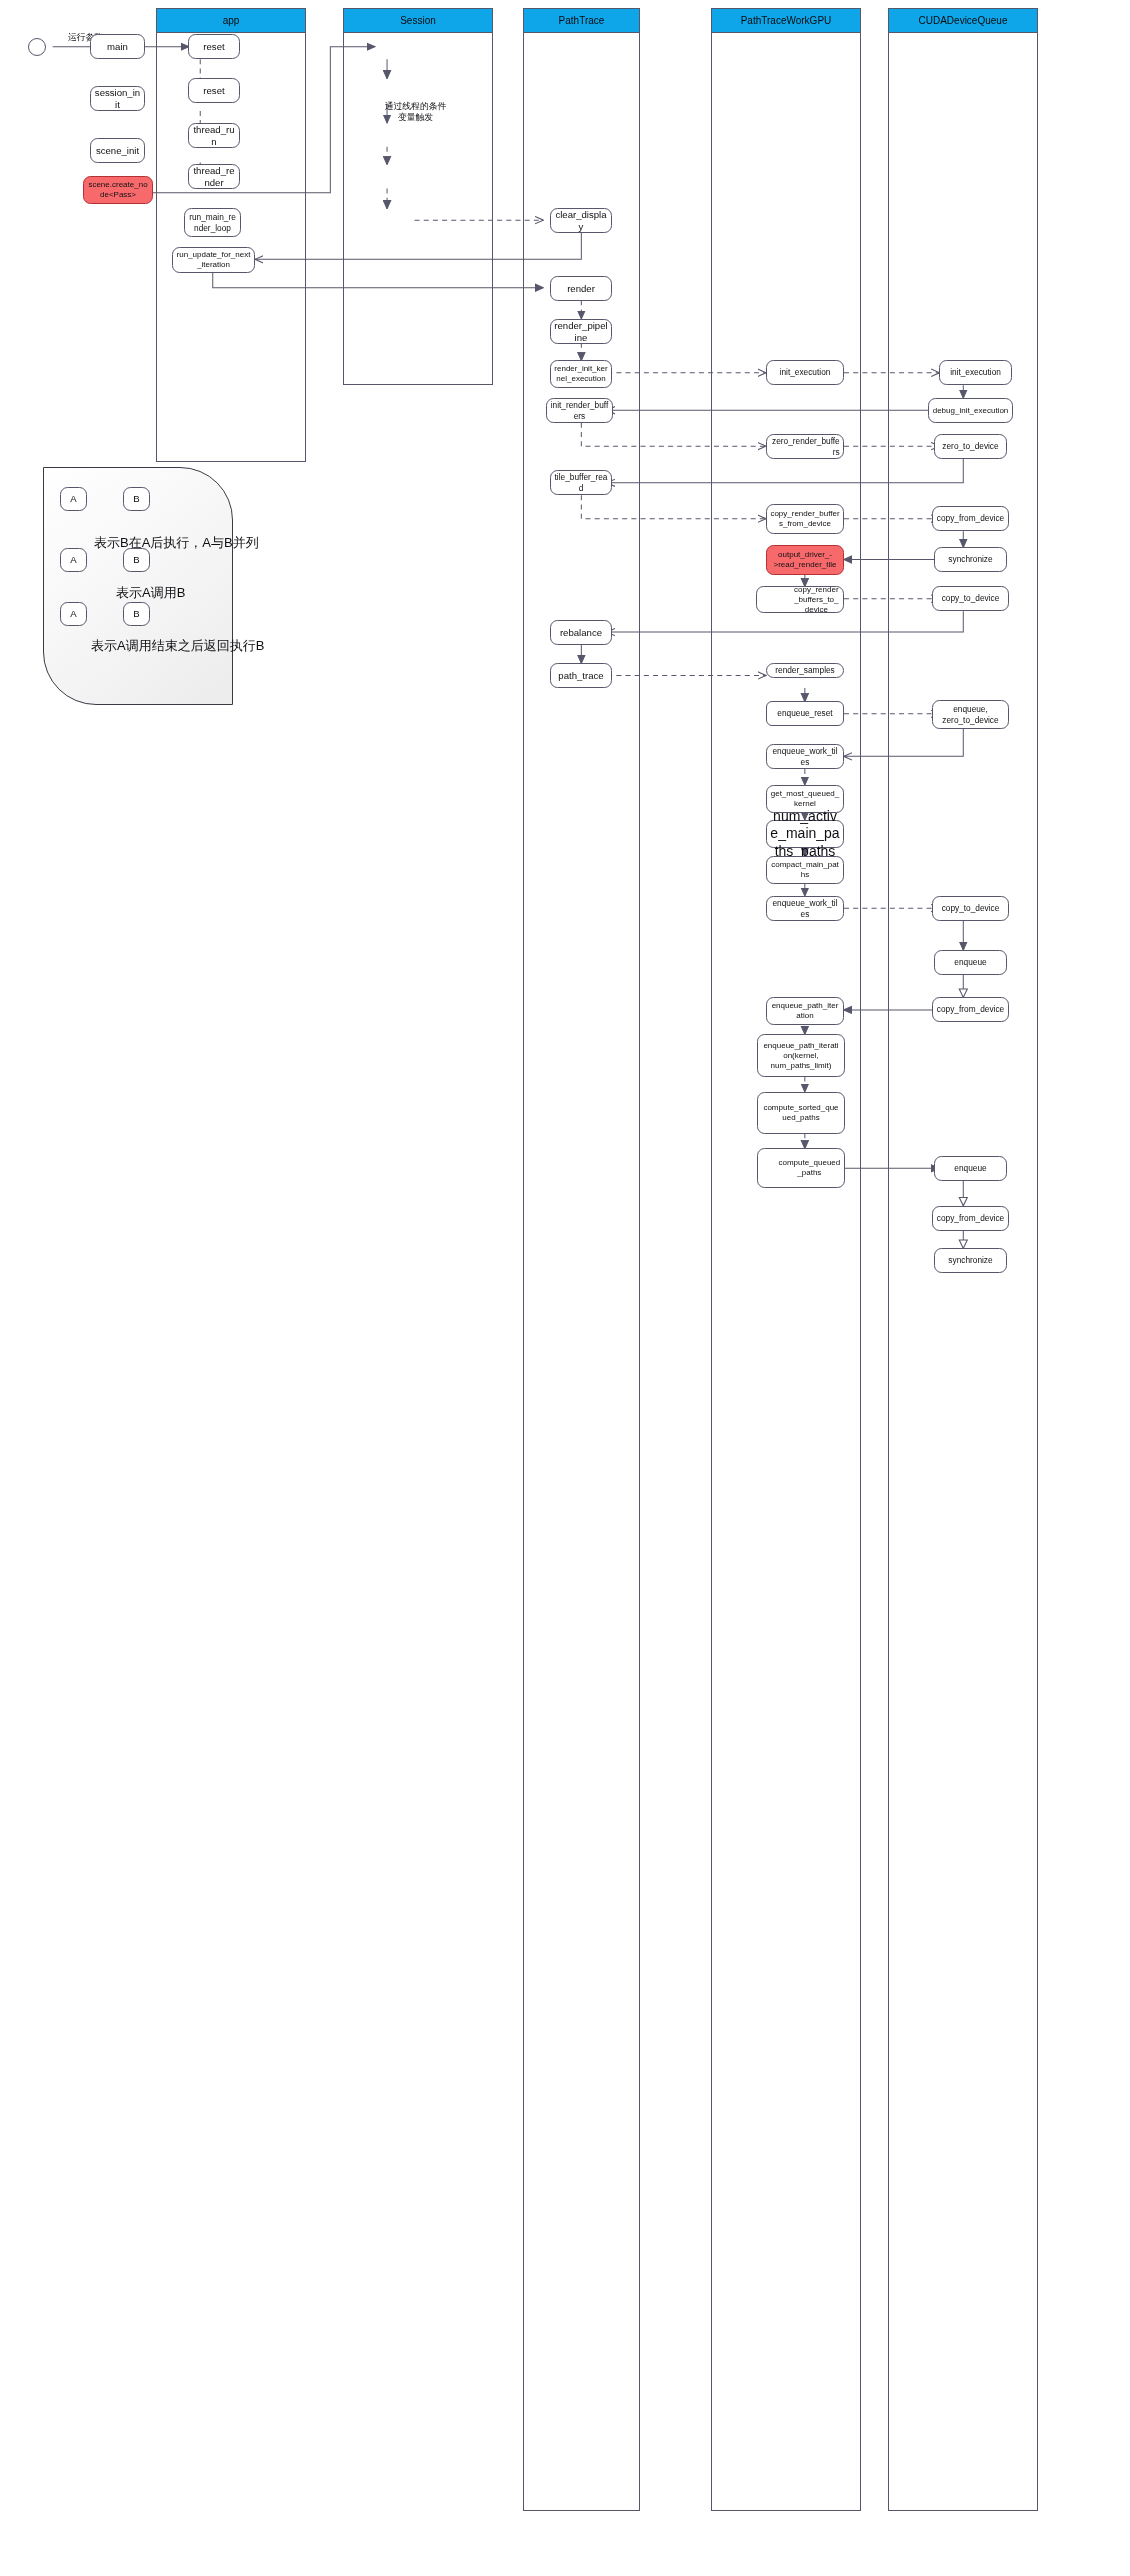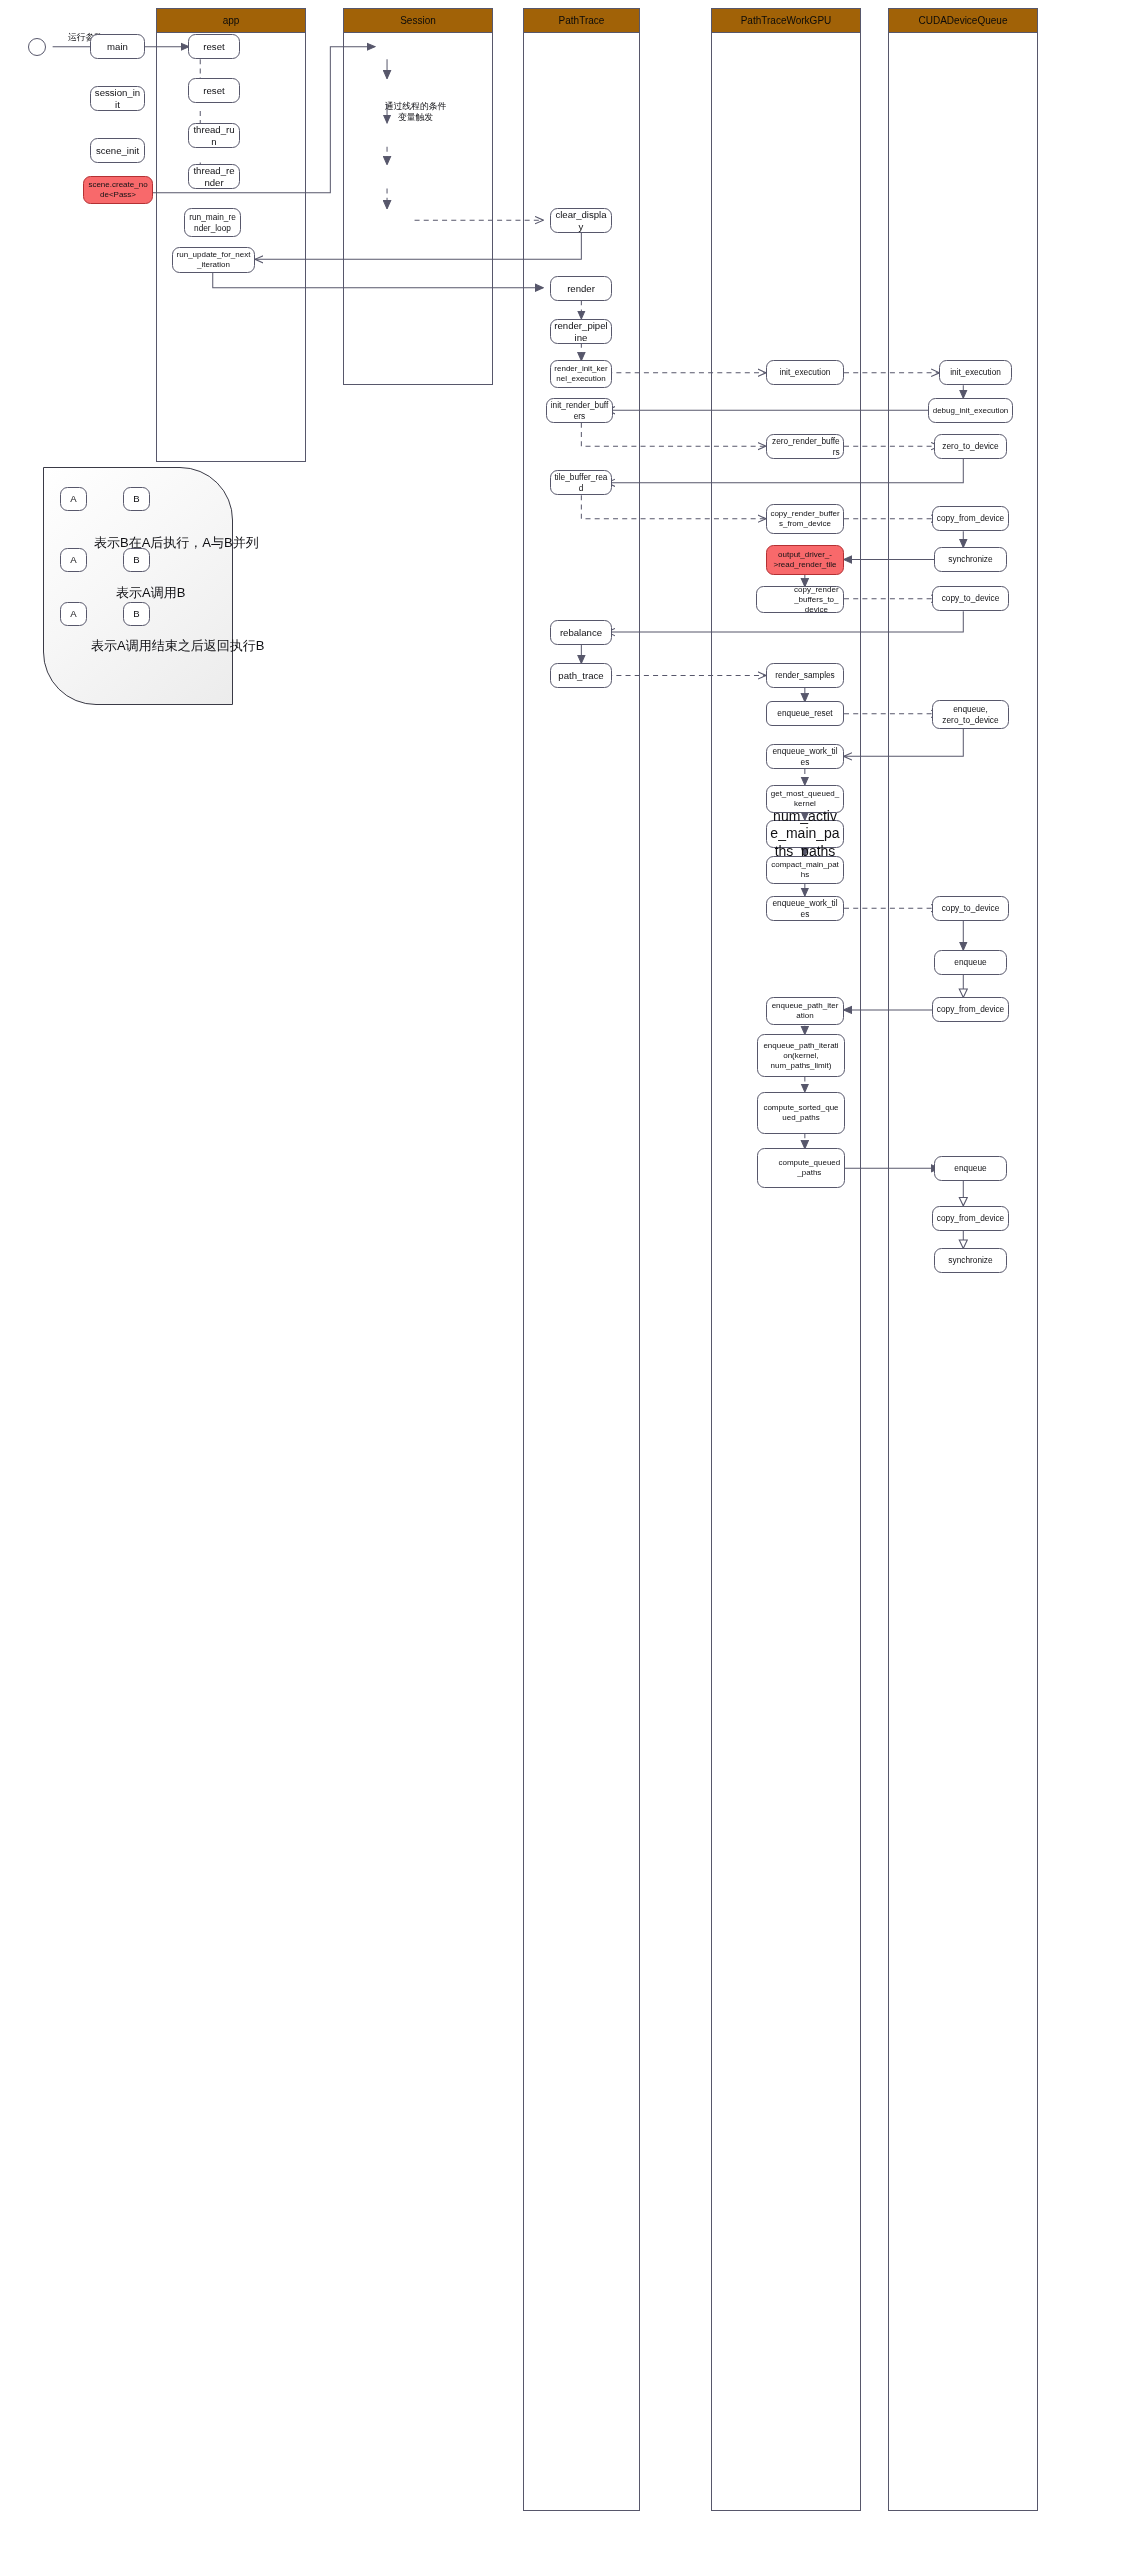--- a/index.html
+++ b/index.html
@@ -20,21 +20,21 @@
   .lane {
     position: absolute;
     box-sizing: border-box;
     border: 0.8px solid #57576b;
     background: #ffffff;
   }
   .lane-head {
     position: absolute;
     box-sizing: border-box;
     border: 0.8px solid #57576b;
-    background: #a16207;
+    background: #0ea5e9;
     display: flex;
     align-items: center;
     justify-content: center;
     font-size: 10px;
     color: #0b0b0b;
   }
   
   .node {
     position: absolute;
     box-sizing: border-box;
@@ -258,21 +258,21 @@
   <div class="node" style="left:546px; top:398px; width:67px; height:25px; font-size:8.3px;">init_render_buffers</div>
   <div class="node" style="left:550px; top:470px; width:62px; height:25px; font-size:8.3px;">tile_buffer_read</div>
   <div class="node" style="left:550px; top:620px; width:62px; height:25px;">rebalance</div>
   <div class="node" style="left:550px; top:663px; width:62px; height:25px;">path_trace</div>
 
   <div class="node" style="left:766px; top:360px; width:78px; height:25px; font-size:8.3px;">init_execution</div>
   <div class="node" style="left:766px; top:434px; width:78px; height:25px; font-size:8.3px;text-align:right;">zero_render_buffers</div>
   <div class="node" style="left:766px; top:504px; width:78px; height:30px; font-size:8px;">copy_render_buffers_from_device</div>
   <div class="node red" style="left:766px; top:545px; width:78px; height:30px; font-size:8px;">output_driver_-&gt;read_render_tile</div>
   <div class="node" style="left:756px; top:586px; width:88px; height:27px; font-size:8px;padding-left:36px;">copy_render_buffers_to_device</div>
-  <div class="node" style="left:766px; top:663px; width:78px; height:25px; font-size:8.3px;">render_samples</div>
+  <div class="node" style="left:766px; top:663px; width:78px; height:15px; font-size:8.3px;">render_samples</div>
   <div class="node" style="left:766px; top:701px; width:78px; height:25px; font-size:8.3px;border-radius:6px;">enqueue_reset</div>
   <div class="node" style="left:766px; top:744px; width:78px; height:25px; font-size:8.3px;">enqueue_work_tiles</div>
   <div class="node" style="left:766px; top:785px; width:78px; height:27.5px; font-size:8px;">get_most_queued_kernel</div>
   <div class="node" style="left:766px; top:820px; width:78px; height:27.5px; font-size:14px;">num_active_main_paths_paths</div>
   <div class="node" style="left:766px; top:856px; width:78px; height:27.5px; font-size:8px;">compact_main_paths</div>
   <div class="node" style="left:766px; top:896px; width:78px; height:25px; font-size:8.3px;">enqueue_work_tiles</div>
   <div class="node" style="left:766px; top:997px; width:78px; height:28px; font-size:8px;">enqueue_path_iteration</div>
   <div class="node" style="left:757px; top:1034px; width:88px; height:43px; font-size:8px;">enqueue_path_iteration(kernel, num_paths_limit)</div>
   <div class="node" style="left:757px; top:1092px; width:88px; height:42px; font-size:8px;">compute_sorted_queued_paths</div>
   <div class="node" style="left:757px; top:1148px; width:88px; height:40px; font-size:8px;padding-left:20px;">compute_queued_paths</div>

